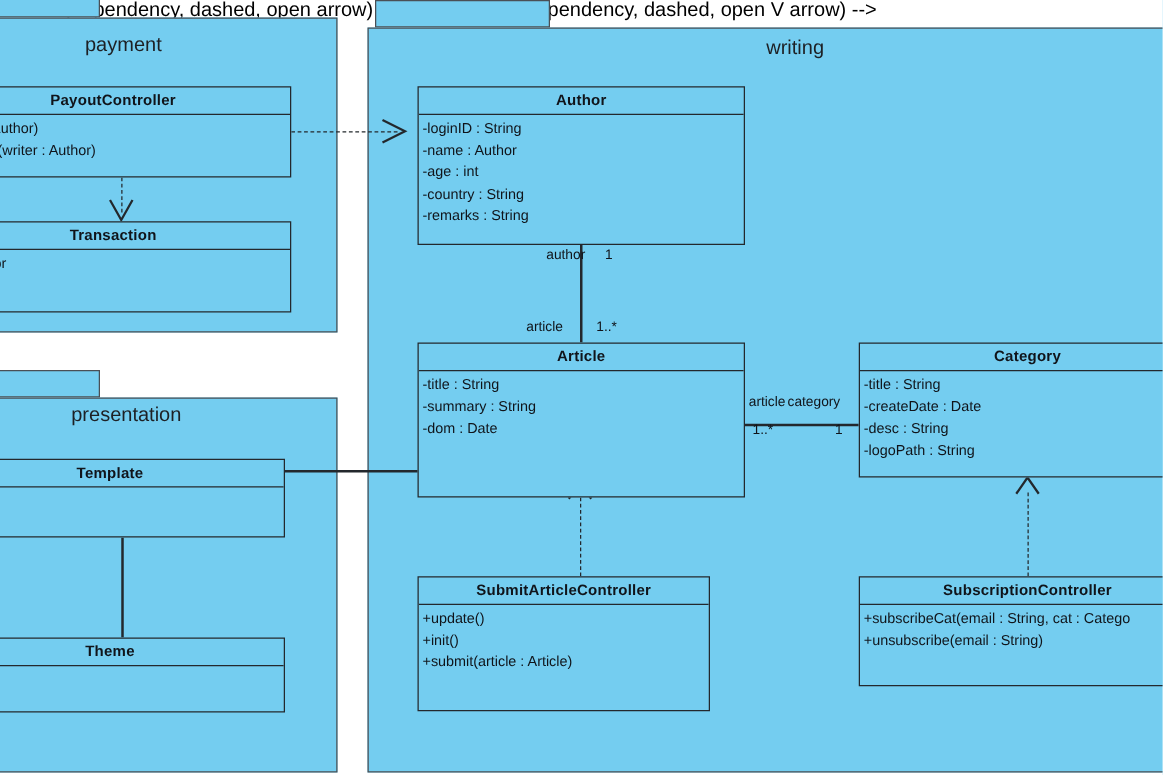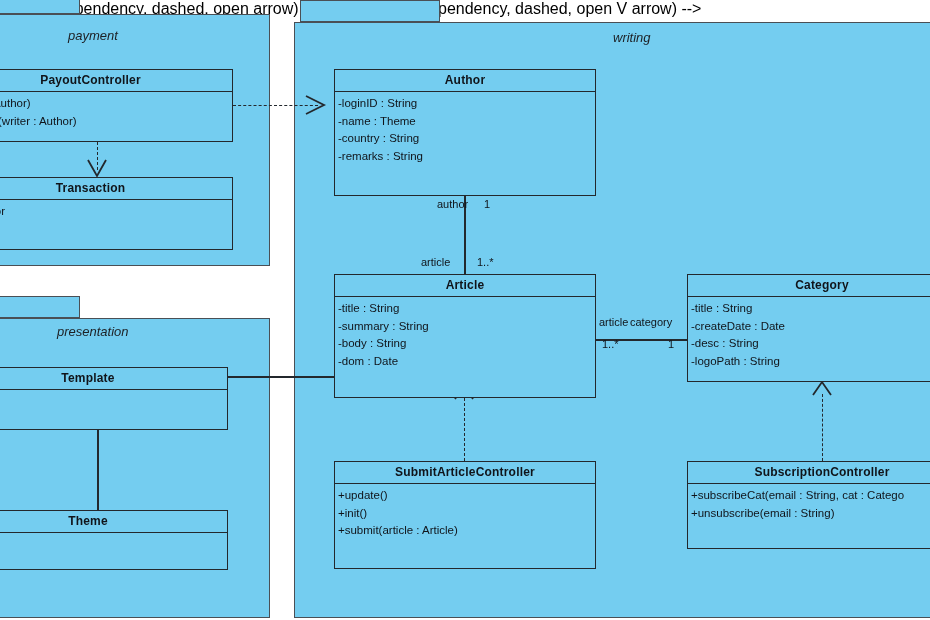--- a/index.html
+++ b/index.html
@@ -3,21 +3,21 @@
 <meta charset="utf-8">
 <style>
   html,body{margin:0;padding:0;background:#ffffff;}
   body{width:930px;height:620px;overflow:hidden;
        font-family:"Liberation Sans","DejaVu Sans",sans-serif;}
   #canvas{position:relative;width:930px;height:620px;background:#ffffff;}
 
   
   .pkg{position:absolute;background:#74cdf0;border:1.5px solid #4a4f55;box-sizing:border-box;}
   .pkg-tab{position:absolute;background:#74cdf0;border:1.5px solid #4a4f55;box-sizing:border-box;}
-  .pkg-label{position:absolute;font-size:13px;color:#1d2024;white-space:nowrap;font-style:italic;}
+  .pkg-label{position:absolute;font-size:16px;color:#1d2024;white-space:nowrap;}
 
   
   .cls{position:absolute;background:#74cdf0;border:1.5px solid #23282d;box-sizing:border-box;overflow:hidden;}
   .cls-name{height:21px;line-height:21px;text-align:center;font-size:12px;font-weight:bold;
             color:#10141a;border-bottom:1.5px solid #23282d;letter-spacing:.2px;white-space:nowrap;overflow:hidden;}
   .cls-body{padding:3px 0 0 3px;}
   .feat{font-size:11.5px;line-height:17.5px;color:#10141a;white-space:nowrap;}
 
   
   .ln{position:absolute;background:#23282d;}
@@ -132,50 +132,50 @@
       <div class="feat">String</div>
       <div class="feat">: String</div>
     </div>
   </div>
 
   
   <div class="cls" style="left:334px;top:69px;width:262px;height:127px;">
     <div class="cls-name">Author</div>
     <div class="cls-body">
       <div class="feat">-loginID : String</div>
-      <div class="feat">-name : Theme</div>
+      <div class="feat">-name : Author</div>
+      <div class="feat">-age : int</div>
       <div class="feat">-country : String</div>
       <div class="feat">-remarks : String</div>
     </div>
   </div>
 
   
   <div class="cls" style="left:334px;top:274px;width:262px;height:124px;">
     <div class="cls-name">Article</div>
     <div class="cls-body">
       <div class="feat">-title : String</div>
       <div class="feat">-summary : String</div>
-      <div class="feat">-body : String</div>
       <div class="feat">-dom : Date</div>
     </div>
   </div>
 
   
   <div class="cls" style="left:687px;top:274px;width:270px;height:108px;">
     <div class="cls-name">Category</div>
     <div class="cls-body">
       <div class="feat">-title : String</div>
       <div class="feat">-createDate : Date</div>
       <div class="feat">-desc : String</div>
       <div class="feat">-logoPath : String</div>
     </div>
   </div>
 
   
-  <div class="cls" style="left:334px;top:461px;width:262px;height:108px;">
+  <div class="cls" style="left:334px;top:461px;width:234px;height:108px;">
     <div class="cls-name">SubmitArticleController</div>
     <div class="cls-body">
       <div class="feat">+update()</div>
       <div class="feat">+init()</div>
       <div class="feat">+submit(article : Article)</div>
     </div>
   </div>
 
   
   <div class="cls" style="left:687px;top:461px;width:270px;height:88px;">

